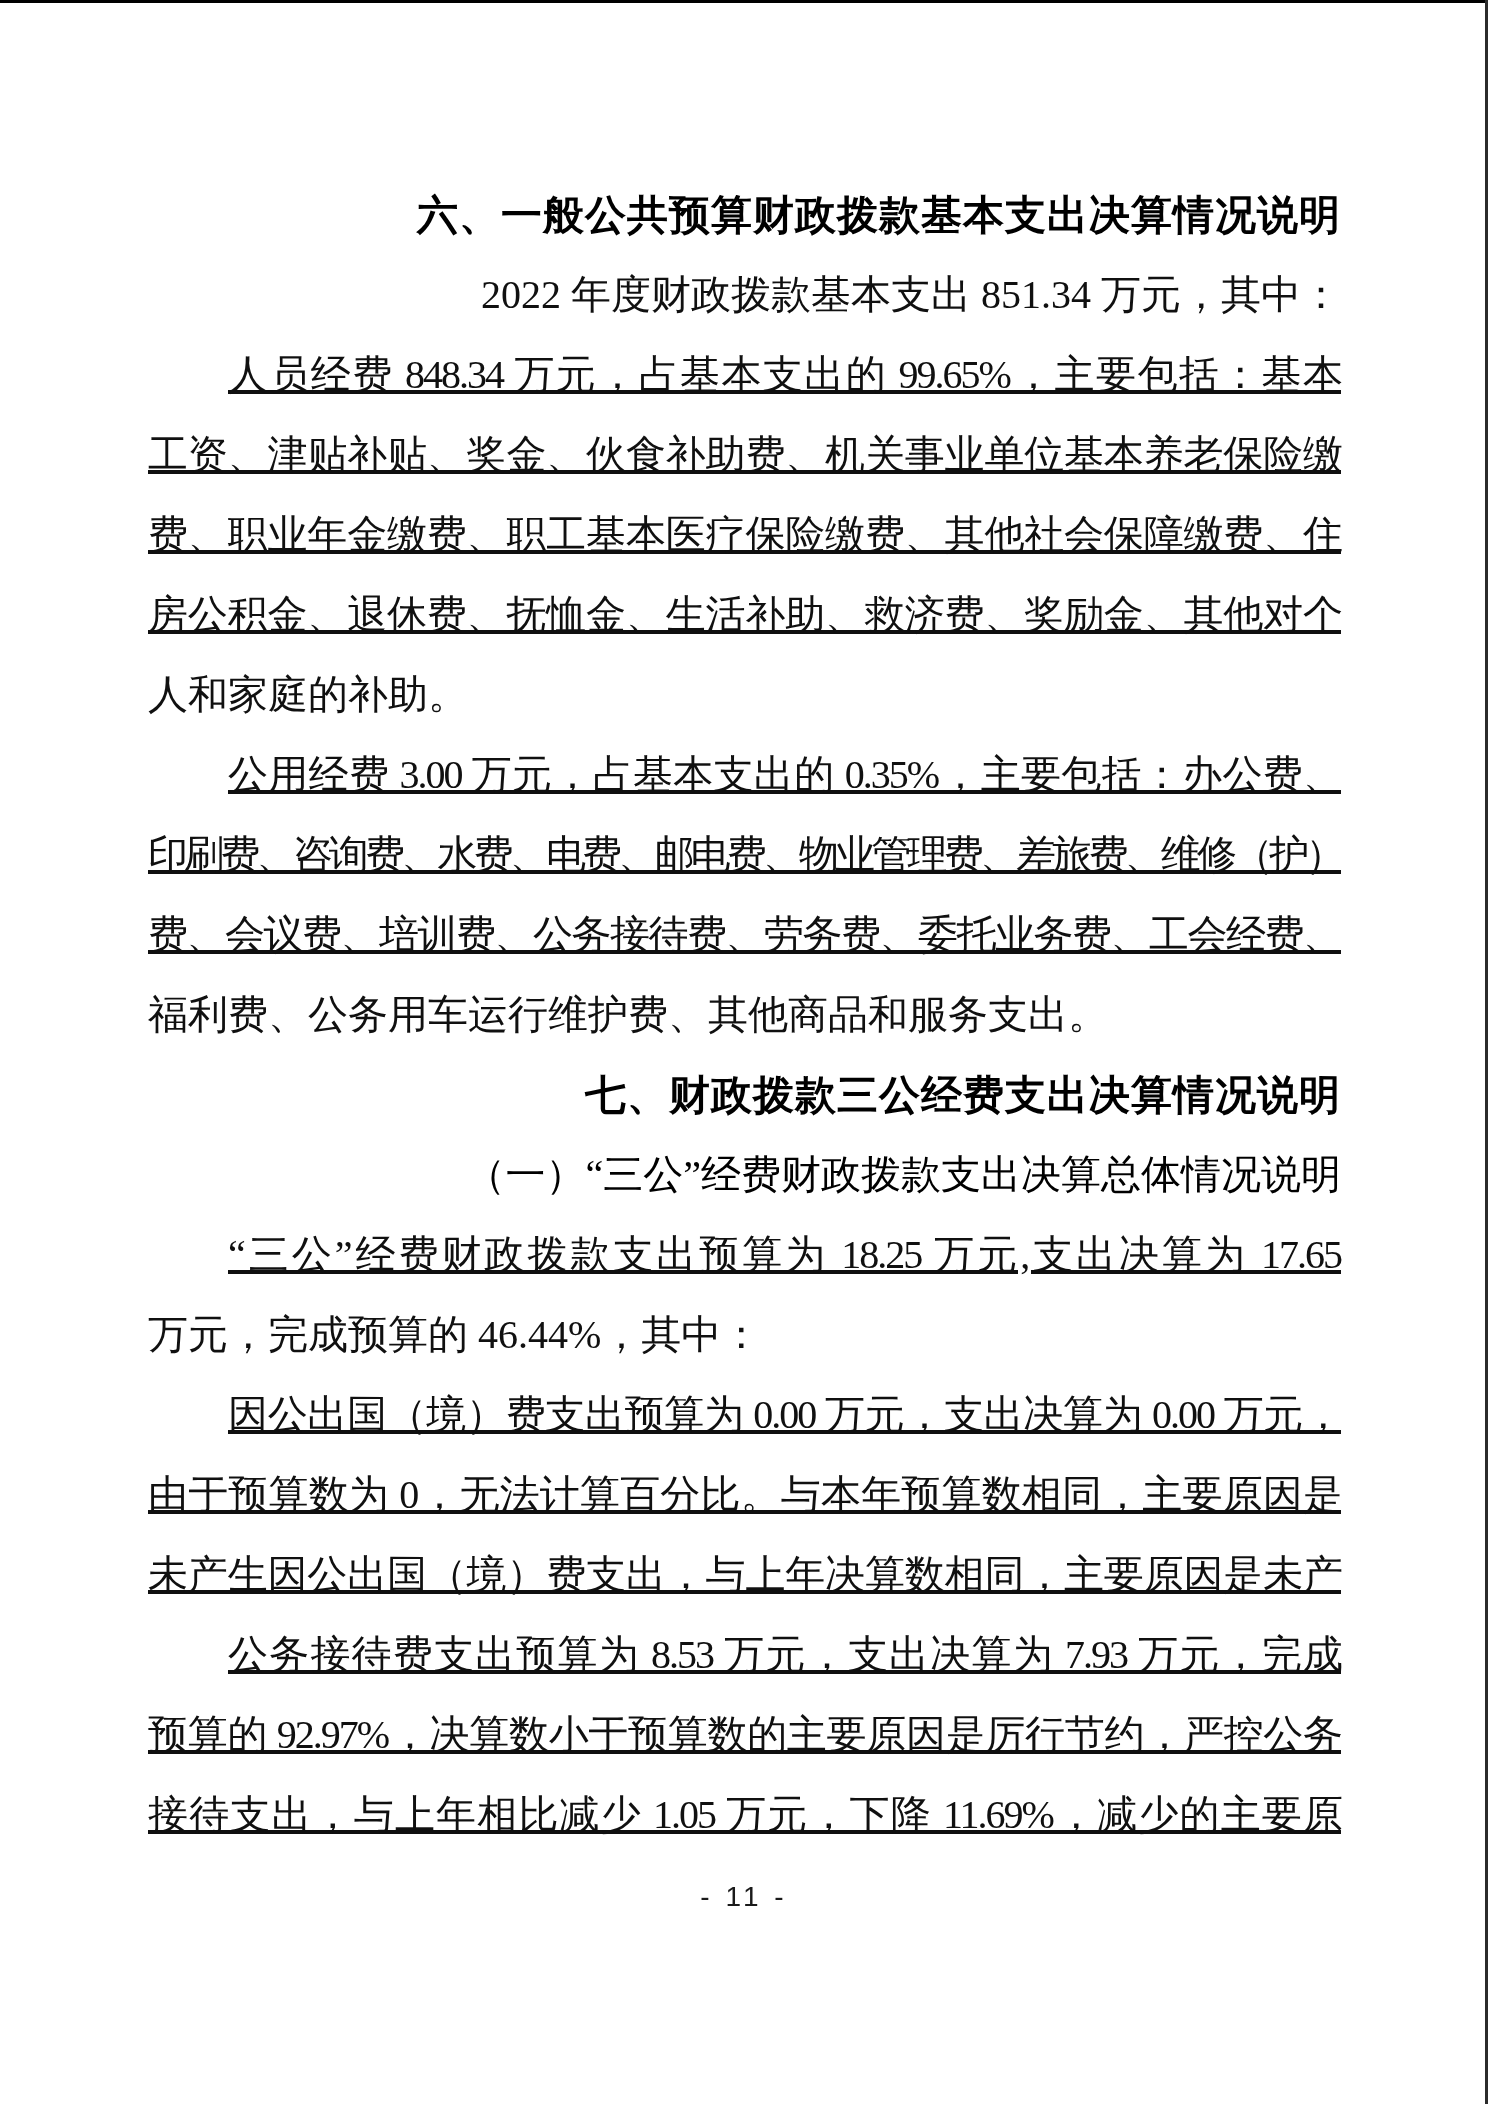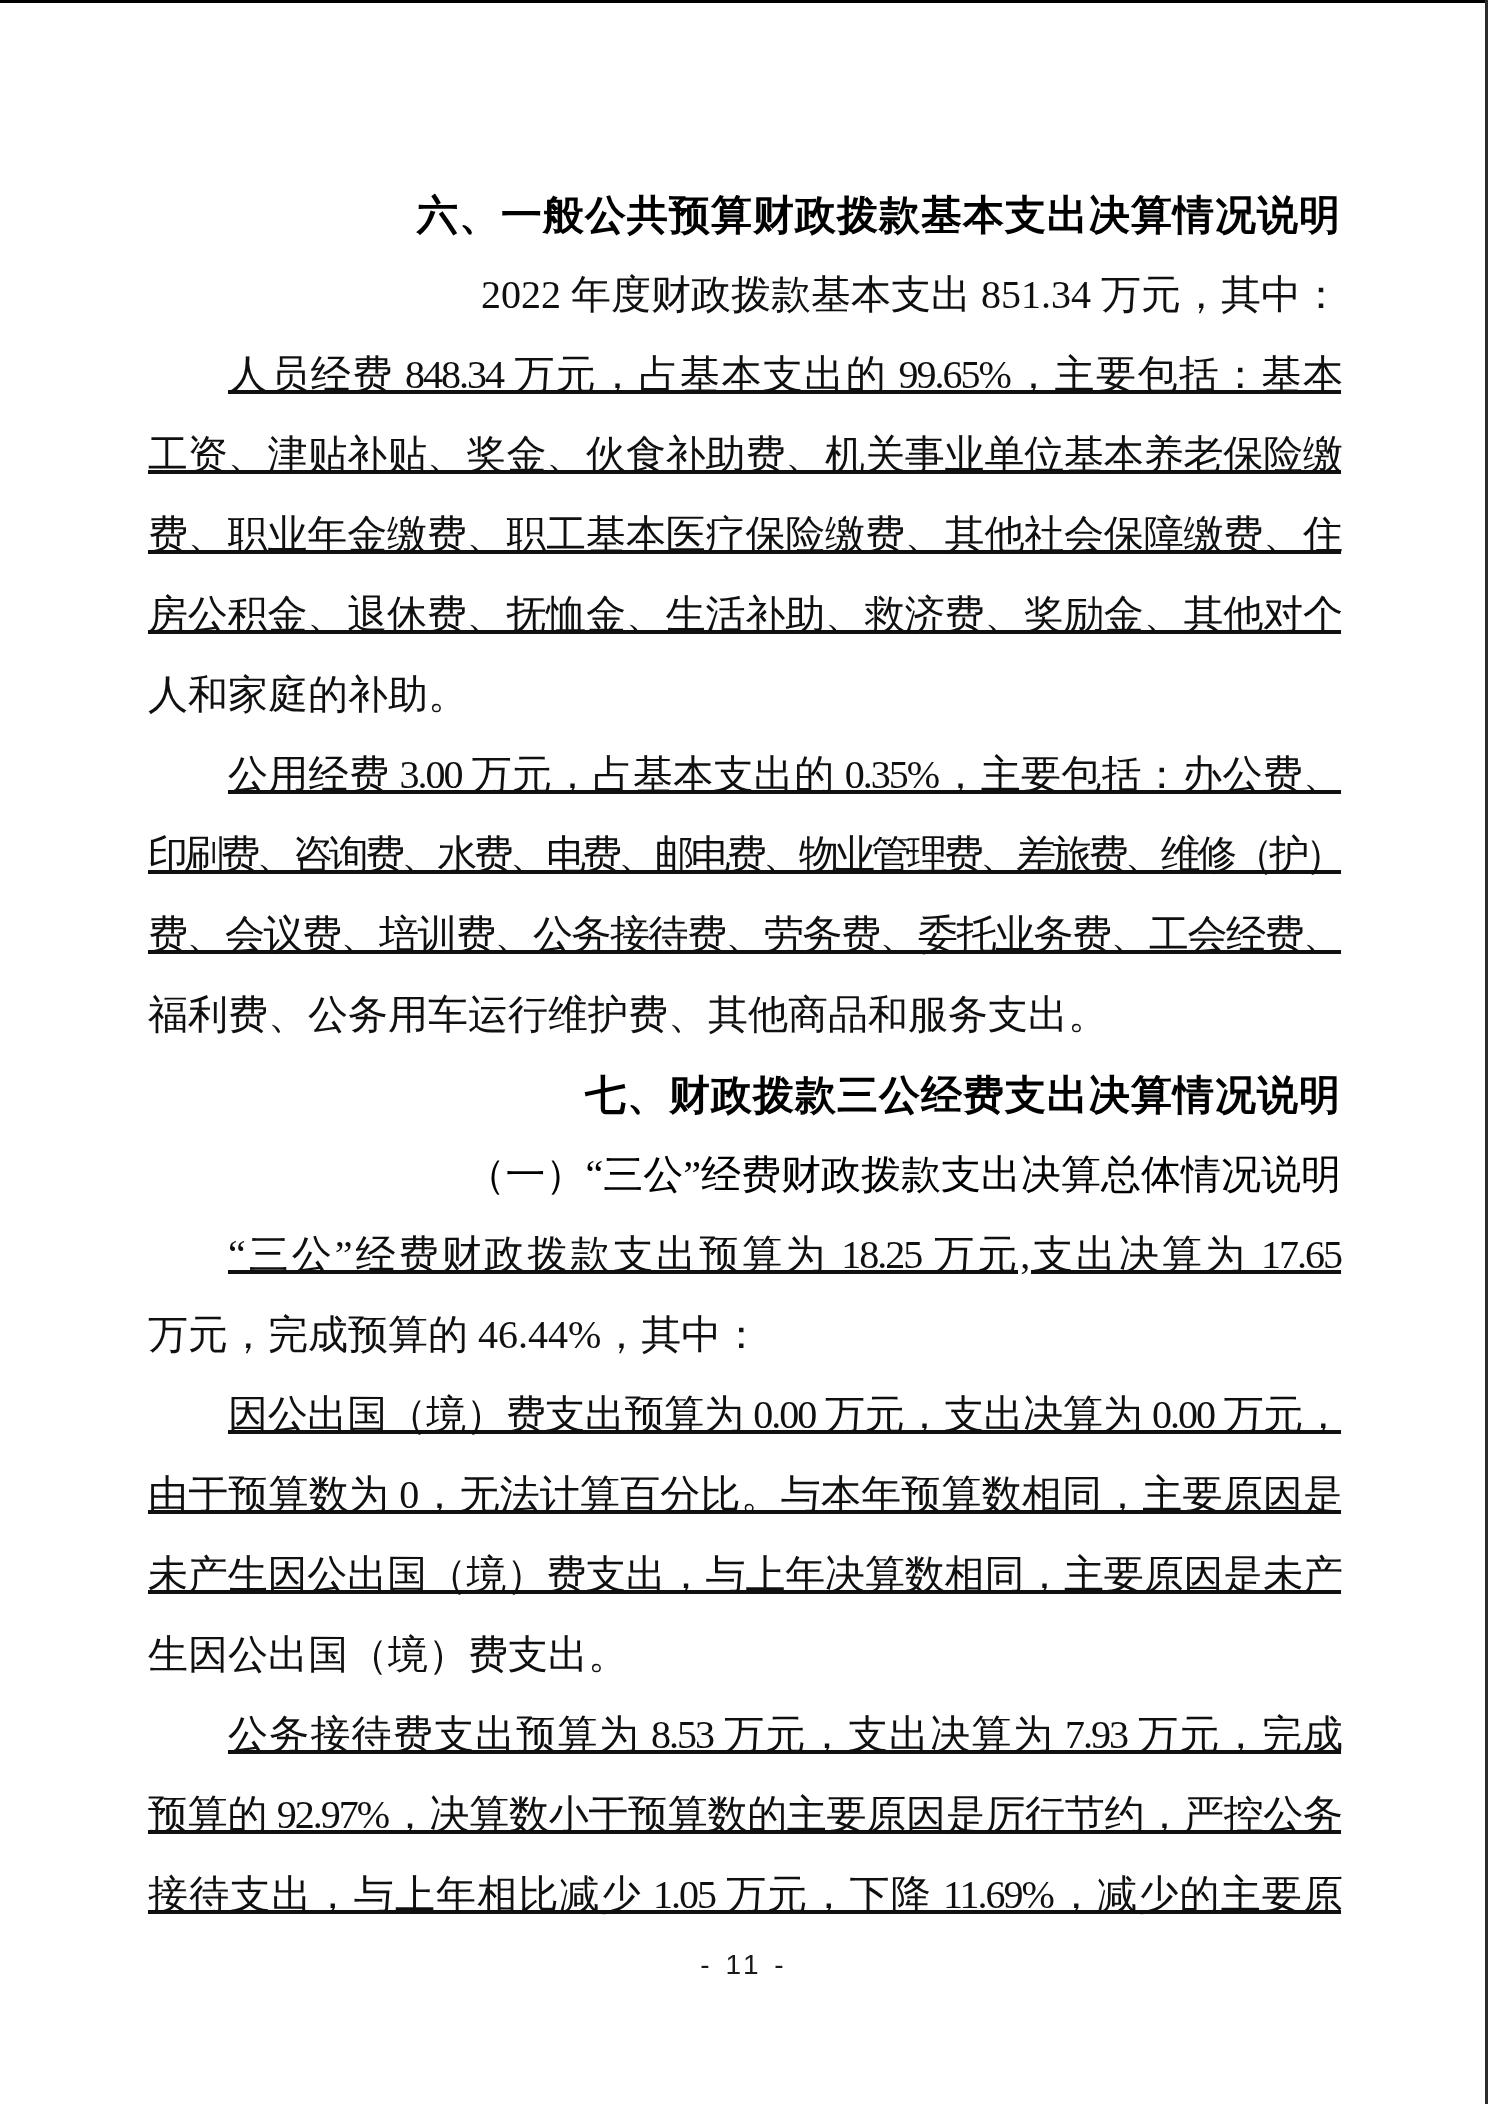--- a/index.html
+++ b/index.html
@@ -49,21 +49,21 @@
   .just {
     text-align: justify;
     text-align-last: justify;
     text-justify: inter-character;
     letter-spacing: -2px;
     text-decoration: underline;
   }
   .c2 { letter-spacing: -4.5px; }
   .footer {
     position: absolute;
-    top: 1942px;
+    top: 1874px;
     left: 0;
     width: 1488px;
     height: 46px;
     line-height: 46px;
     text-align: center;
     font-family: "Liberation Sans", "DejaVu Sans", sans-serif;
     font-size: 28px;
     letter-spacing: 4px;
     color: #1a1a1a;
   }
@@ -86,21 +86,20 @@
       <div class="line body just c2">印刷费、咨询费、水费、电费、邮电费、物业管理费、差旅费、维修（护）</div>
       <div class="line body just">费、会议费、培训费、公务接待费、劳务费、委托业务费、工会经费、</div>
       <div class="line body">福利费、公务用车运行维护费、其他商品和服务支出。</div>
       <div class="line h1 ind-std">七、财政拨款三公经费支出决算情况说明</div>
       <div class="line h3 ind-std">（一）“三公”经费财政拨款支出决算总体情况说明</div>
       <div class="line body just ind-std">“三公”经费财政拨款支出预算为 18.25 万元,支出决算为 17.65</div>
       <div class="line body">万元，完成预算的 46.44%，其中：</div>
       <div class="line body just ind-std">因公出国（境）费支出预算为 0.00 万元，支出决算为 0.00 万元，</div>
       <div class="line body just">由于预算数为 0，无法计算百分比。与本年预算数相同，主要原因是</div>
       <div class="line body just">未产生因公出国（境）费支出，与上年决算数相同，主要原因是未产</div>
-      <div class="line body">生因公出国（境）费支出。</div>
       <div class="line body just ind-std">公务接待费支出预算为 8.53 万元，支出决算为 7.93 万元，完成</div>
       <div class="line body just">预算的 92.97%，决算数小于预算数的主要原因是厉行节约，严控公务</div>
       <div class="line body just">接待支出，与上年相比减少 1.05 万元，下降 11.69%，减少的主要原</div>
     </div>
   <div class="footer">
     <span>- 11 -</span>
   </div>
 </div>
 
 </body></html>

